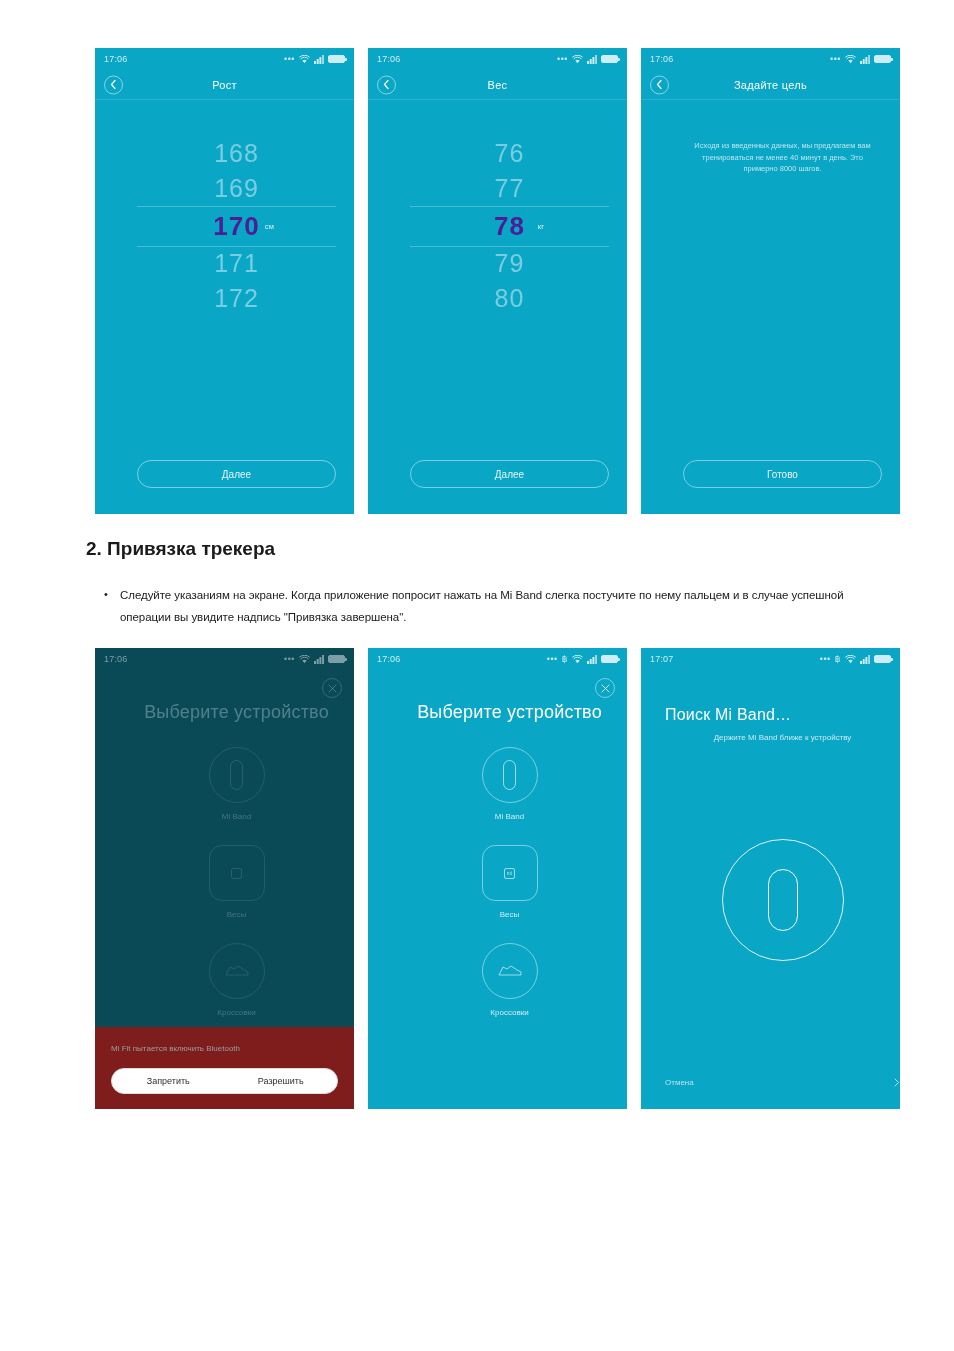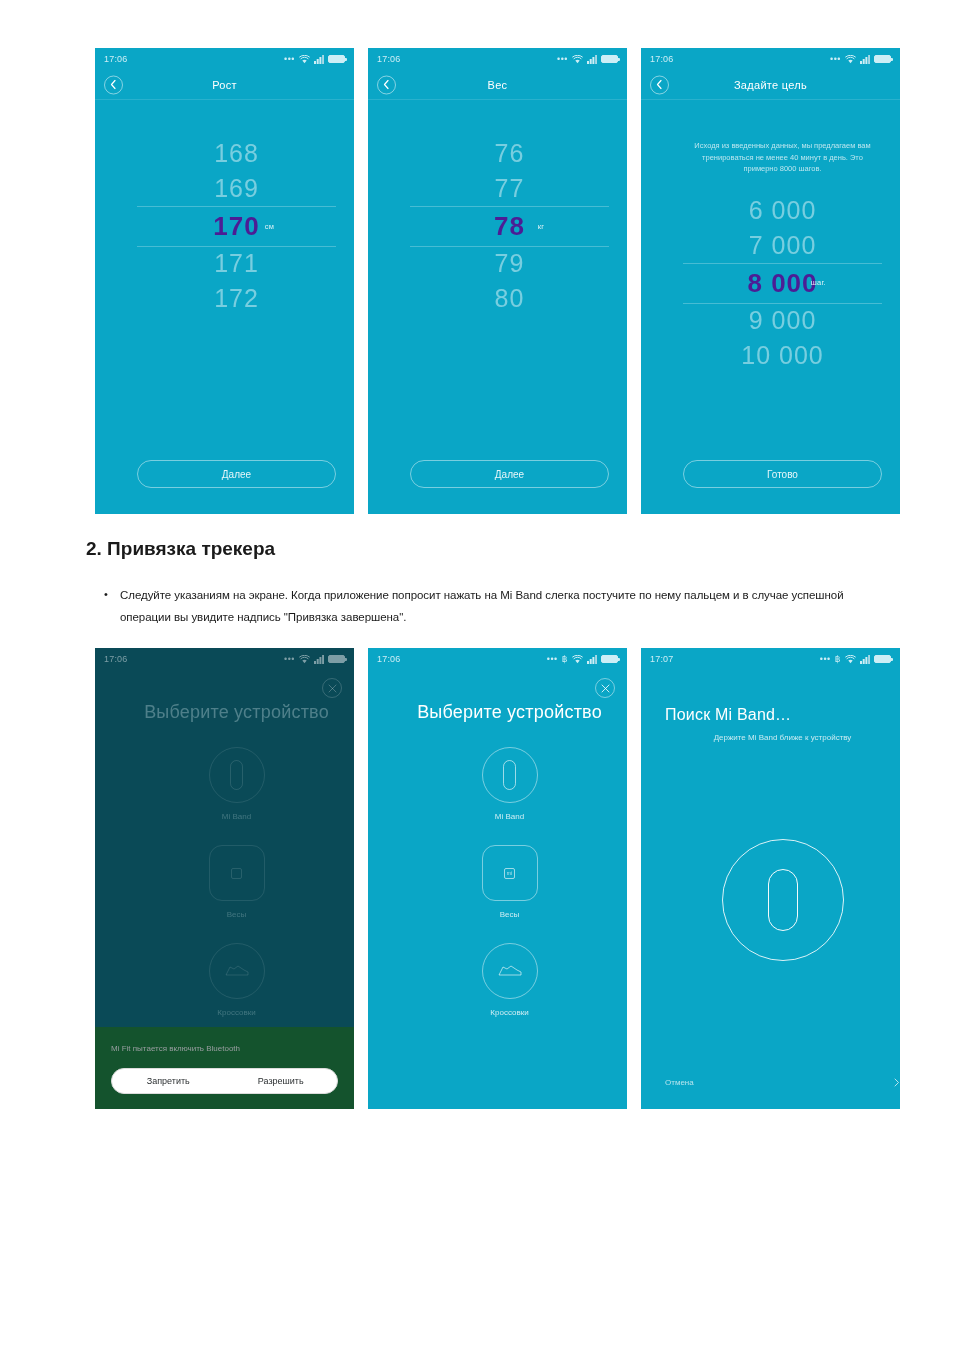--- a/index.html
+++ b/index.html
@@ -147,21 +147,21 @@
     width: 11px; height: 11px; border-radius: 2px;
     border: 1px solid rgba(255,255,255,0.6);
     font-size: 5px; color: rgba(255,255,255,0.7);
     display:flex; align-items:center; justify-content:center;
   }
   .dim .mi-sq { border-color: rgba(255,255,255,0.12); color: rgba(255,255,255,0.12); }
 
   
   .bt-dialog {
     position: absolute; left: 0; right: 0; bottom: 0;
-    background: #14532d;
+    background: #7f1d1d;
     padding: 17px 16px 15px;
   }
   .bt-text { font-size: 8px; color: #999ea0; margin-bottom: 15px; }
   .bt-actions {
     height: 26px; border-radius: 13px; border: 1px solid #dcdcdc;
     display: flex; align-items: stretch; background:#fff;
   }
   .bt-btn {
     flex: 1; display:flex; align-items:center; justify-content:center;
     font-size: 9px; color: #2c3032;
@@ -351,44 +351,20 @@
     <div class="navbar">
       <div class="back-btn">
         <svg width="7" height="10" viewBox="0 0 7 10">
             <path d="M5 1 L1.5 5 L5 9" stroke="#ffffff" stroke-width="1.2" fill="none" stroke-linecap="round" stroke-linejoin="round"></path>
           </svg>
       </div>
       <span class="nav-title">Задайте цель</span>
     </div>
     <div class="screen-body">
       <div class="hint-text">Исходя из введенных данных, мы предлагаем вам тренироваться не менее 40 минут в день. Это примерно 8000 шагов.</div>
-      <div class="picker with-hint">
-        <div class="sel-lines" style="top:70px;">
-            <div class="sel-line"></div>
-          </div>
-        <div class="sel-lines" style="top:110px;">
-            <div class="sel-line"></div>
-          </div>
-        <div class="pick-row">
-            <span class="pick-val">6 000</span>
-          </div>
-        <div class="pick-row">
-            <span class="pick-val">7 000</span>
-          </div>
-        <div class="pick-row sel">
-          <span class="pick-val">8 000</span>
-          <span class="pick-unit">шаг.</span>
-        </div>
-        <div class="pick-row">
-            <span class="pick-val">9 000</span>
-          </div>
-        <div class="pick-row">
-            <span class="pick-val">10 000</span>
-          </div>
-      </div>
       <div class="btn-wrap">
         <div class="big-btn">Готово</div>
       </div>
     </div>
   </div>
 
   <h2 class="doc-h2">2. Привязка трекера</h2>
   <div class="doc-bullet">
     <span class="bullet-dot">•</span>
     <span class="bullet-text">Следуйте указаниям на экране. Когда приложение попросит нажать на Mi Band слегка постучите по нему пальцем и в случае успешной операции вы увидите надпись "Привязка завершена".</span>

